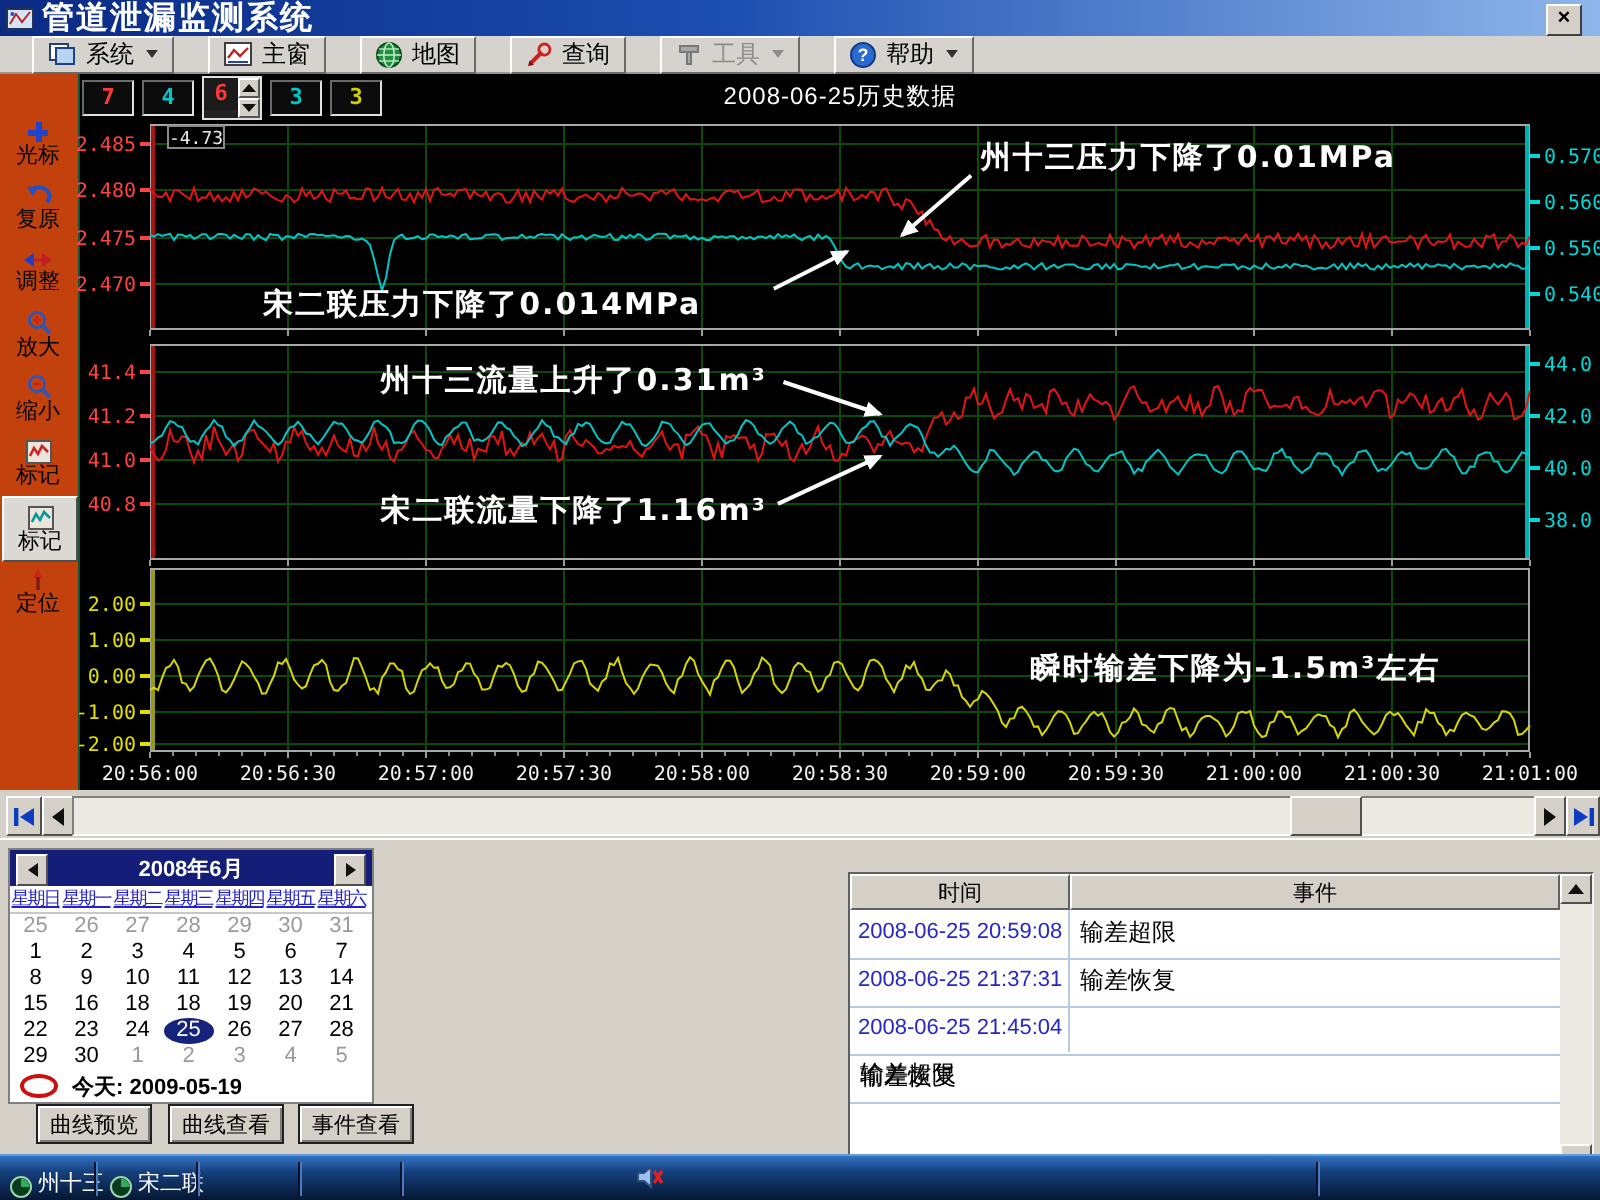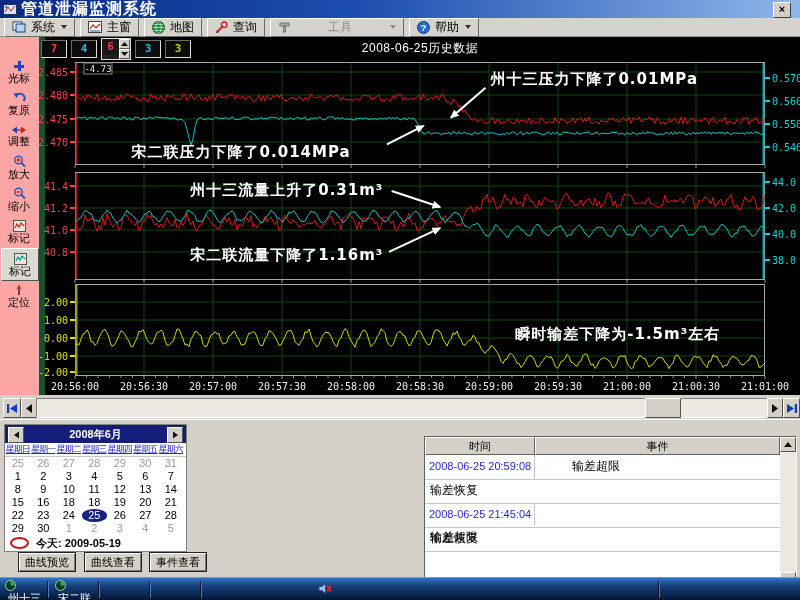--- a/index.html
+++ b/index.html
@@ -12,30 +12,30 @@
   .titlebar .appicon{margin:0 4px 0 3px;display:flex;}
   .titlebar .wtitle{color:#fff;font-size:16px;font-weight:bold;letter-spacing:1px;}
   .closebtn{position:absolute;right:9px;top:2px;width:16px;height:14px;background:#d4d0c8;
             border:1px solid;border-color:#fff #404040 #404040 #fff;font-size:11px;line-height:12px;
             text-align:center;color:#000;font-weight:bold;}
   
   .menubar{position:absolute;left:0;top:18px;width:800px;height:19px;background:#d6d3ce;
            display:flex;align-items:center;padding-left:4px;box-sizing:border-box;z-index:6;
            border-bottom:1px solid #9a968f;}
   .mbtn{display:flex;align-items:center;height:17px;padding:0 7px;margin-right:5px;background:#d6d3ce;
-        border:1px solid;border-color:#fff #6a6a6a #6a6a6a #fff;font-size:12px;color:#000;white-space:nowrap;}
+        border:1px solid;border-color:#fff #6a6a6a #6a6a6a #fff;font-size:12px;color:#000;white-space:nowrap;margin-left:12px;}
   .mbtn .ic{margin-right:5px;display:flex;}
-  .mbtn.disabled{color:#8d8d8d;gap:32px;}
+  .mbtn.disabled{color:#8d8d8d;}
   .darr{width:0;height:0;border-left:3px solid transparent;border-right:3px solid transparent;
         border-top:4px solid #303030;margin-left:6px;}
   .mbtn.disabled .darr{border-top-color:#8d8d8d;}
   
   .workspace{position:absolute;left:0;top:37px;width:800px;height:358px;background:#000;}
-  .sidebar{position:absolute;left:0;top:37px;width:39px;height:358px;background:#fca5a5;z-index:4;
-           border-right:6px solid #14532d;}
+  .sidebar{position:absolute;left:0;top:37px;width:39px;height:358px;background:#c2410c;z-index:4;
+           border-right:1px solid #14532d;}
   .tool{position:absolute;left:1px;width:36px;height:31px;display:flex;flex-direction:column;
         align-items:center;justify-content:center;}
   .tool .tlabel{font-size:11px;color:#000;line-height:12px;white-space:nowrap;}
   .tool.active{background:#dcd9d4;border:1px solid;border-color:#fff #505050 #505050 #fff;}
   .spinrow{position:absolute;left:41px;top:38px;display:flex;align-items:center;z-index:5;}
   .sbox{width:24px;height:16px;background:#0c0c0c;border:1px solid;border-color:#6a6a6a #e0e0e0 #e0e0e0 #6a6a6a;
         text-align:center;font-size:11px;font-weight:bold;line-height:16px;margin-right:4px;
         font-family:"DejaVu Sans Mono",monospace;}
   .sspin{display:flex;margin-right:4px;border:1px solid #e0e0e0;background:#222;}
   .sspin .sval{width:17px;height:16px;background:#1a1a1a;text-align:center;font-size:11px;font-weight:bold;
@@ -85,21 +85,21 @@
   .etc1{width:110px;border-right:1px solid #b6cce4;font-size:11px;color:#2626cc;line-height:23px;
         padding-left:4px;box-sizing:border-box;white-space:nowrap;}
   .etc2{flex:1;font-size:12px;color:#000;line-height:23px;padding-left:5px;}
   .etscroll{position:absolute;right:0;top:0;width:16px;height:150px;background:#ece9e2;}
   .etsbtn{position:absolute;left:0;width:16px;height:15px;background:#d4d0c8;border:1px solid;
           border-color:#fff #505050 #505050 #fff;display:flex;align-items:center;justify-content:center;box-sizing:border-box;}
   
   .statusbar{position:absolute;left:0;top:577px;width:800px;height:23px;z-index:7;
              background:linear-gradient(180deg,#3274c4 0%,#16417e 35%,#041632 100%);
              border-top:1px solid #6a9ad8;box-sizing:border-box;}
-  .stab{position:absolute;top:2px;height:19px;display:flex;align-items:flex-start;padding:0 3px;flex-direction:column;}
+  .stab{position:absolute;top:2px;height:19px;display:flex;align-items:flex-end;padding:0 3px;}
   .stab .slabel{color:#fff;font-size:11px;margin-left:3px;white-space:nowrap;}
   .ssep{position:absolute;top:3px;width:0;height:17px;border-left:1px solid #02102a;border-right:1px solid #4a7ac0;}
   .spk{position:absolute;top:4px;display:flex;}
 </style>
 </head>
 <body>
 
 <div class="screen">
 
   <div class="titlebar">
@@ -626,25 +626,26 @@
     <div id="panelbtns">
         <div class="pbtn" style="left: 18px;">曲线预览</div>
         <div class="pbtn" style="left: 84px;">曲线查看</div>
         <div class="pbtn" style="left: 149px;">事件查看</div>
       </div>
     <div class="etable" id="etable">
         <div class="ethead">
           <div class="ethcell" style="width: 110px;">时间</div>
           <div class="ethcell" style="flex: 1 1 0%;">事件</div>
         </div>
-        <div class="etrow" style="top: 18px; gap: 32px;">
+        <div class="etrow" style="top: 18px;">
           <div class="etc1">2008-06-25 20:59:08</div>
           <div class="etc2">输差超限</div>
         </div>
         <div class="etrow" style="top: 42px;">
+          <div class="etc1">2008-06-25 21:37:31</div>
           <div class="etc2">输差恢复</div>
         </div>
         <div class="etrow" style="top: 66px; flex-direction: column;">
           <div class="etc1">2008-06-25 21:45:04</div>
           <div class="etc2">输差超限</div>
         </div>
         <div class="etrow" style="top: 90px;">
           <div class="etc2">输差恢复</div>
         </div>
         <div class="etscroll">

